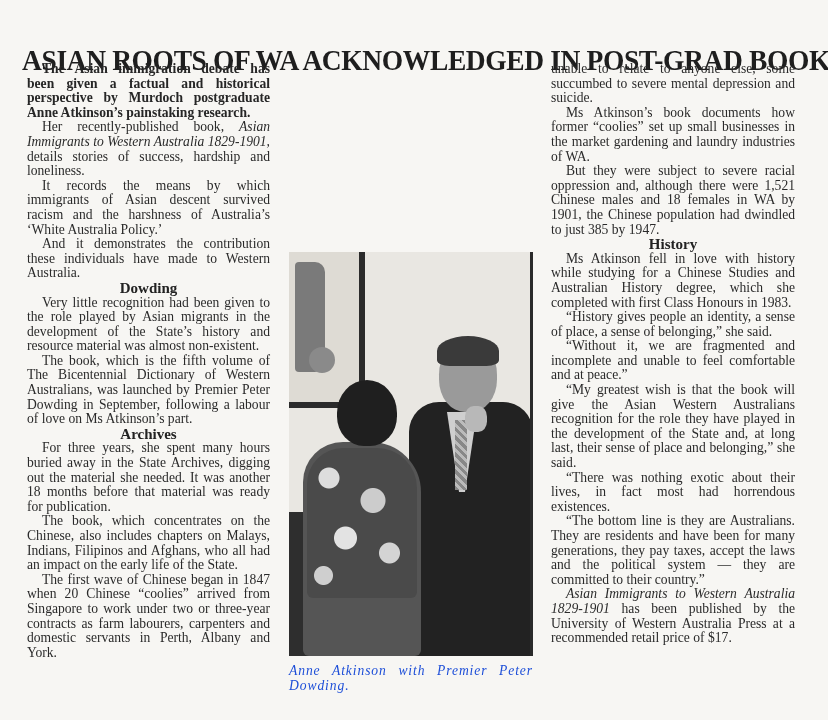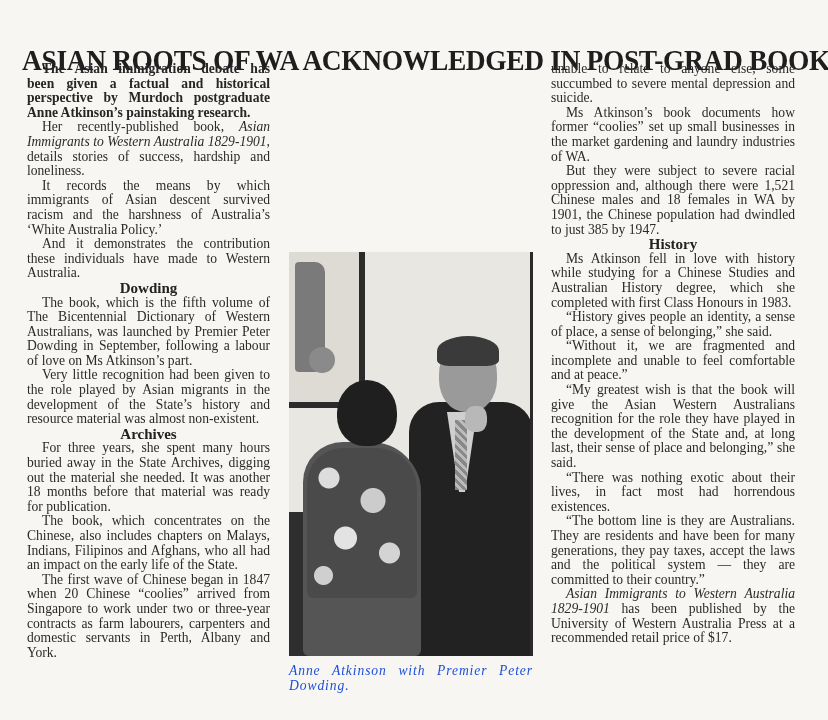--- a/index.html
+++ b/index.html
@@ -69,22 +69,22 @@
 <body>
 
 <h1 class="headline">ASIAN ROOTS OF WA ACKNOWLEDGED IN POST-GRAD BOOK</h1>
 
 <div class="col col-1">
   <p class="lead">The Asian immigration debate has been given a factual and historical perspective by Murdoch postgraduate Anne Atkinson’s painstaking research.</p>
   <p><span>Her recently-published book, </span><i>Asian Immigrants to Western Australia 1829-1901,</i><span> details stories of success, hardship and loneliness.</span></p>
   <p>It records the means by which immigrants of Asian descent survived racism and the harshness of Australia’s ‘White Australia Policy.’</p>
   <p>And it demonstrates the contribution these individuals have made to Western Australia.</p>
   <h3>Dowding</h3>
+  <p>Very little recognition had been given to the role played by Asian migrants in the development of the State’s history and resource material was almost non-existent.</p>
   <p>The book, which is the fifth volume of The Bicentennial Dictionary of Western Australians, was launched by Premier Peter Dowding in September, following a labour of love on Ms Atkinson’s part.</p>
-  <p>Very little recognition had been given to the role played by Asian migrants in the development of the State’s history and resource material was almost non-existent.</p>
   <h3>Archives</h3>
   <p>For three years, she spent many hours buried away in the State Archives, digging out the material she needed. It was another 18 months before that material was ready for publication.</p>
   <p>The book, which concentrates on the Chinese, also includes chapters on Malays, Indians, Filipinos and Afghans, who all had an impact on the early life of the State.</p>
   <p>The first wave of Chinese began in 1847 when 20 Chinese “coolies” arrived from Singapore to work under two or three-year contracts as farm labourers, carpenters and domestic servants in Perth, Albany and York.</p>
 </div>
 
 <div class="col col-2">
 </div>
 
 <div class="photo" title="Anne Atkinson and Premier Peter Dowding standing in front of Chinese calligraphy">

